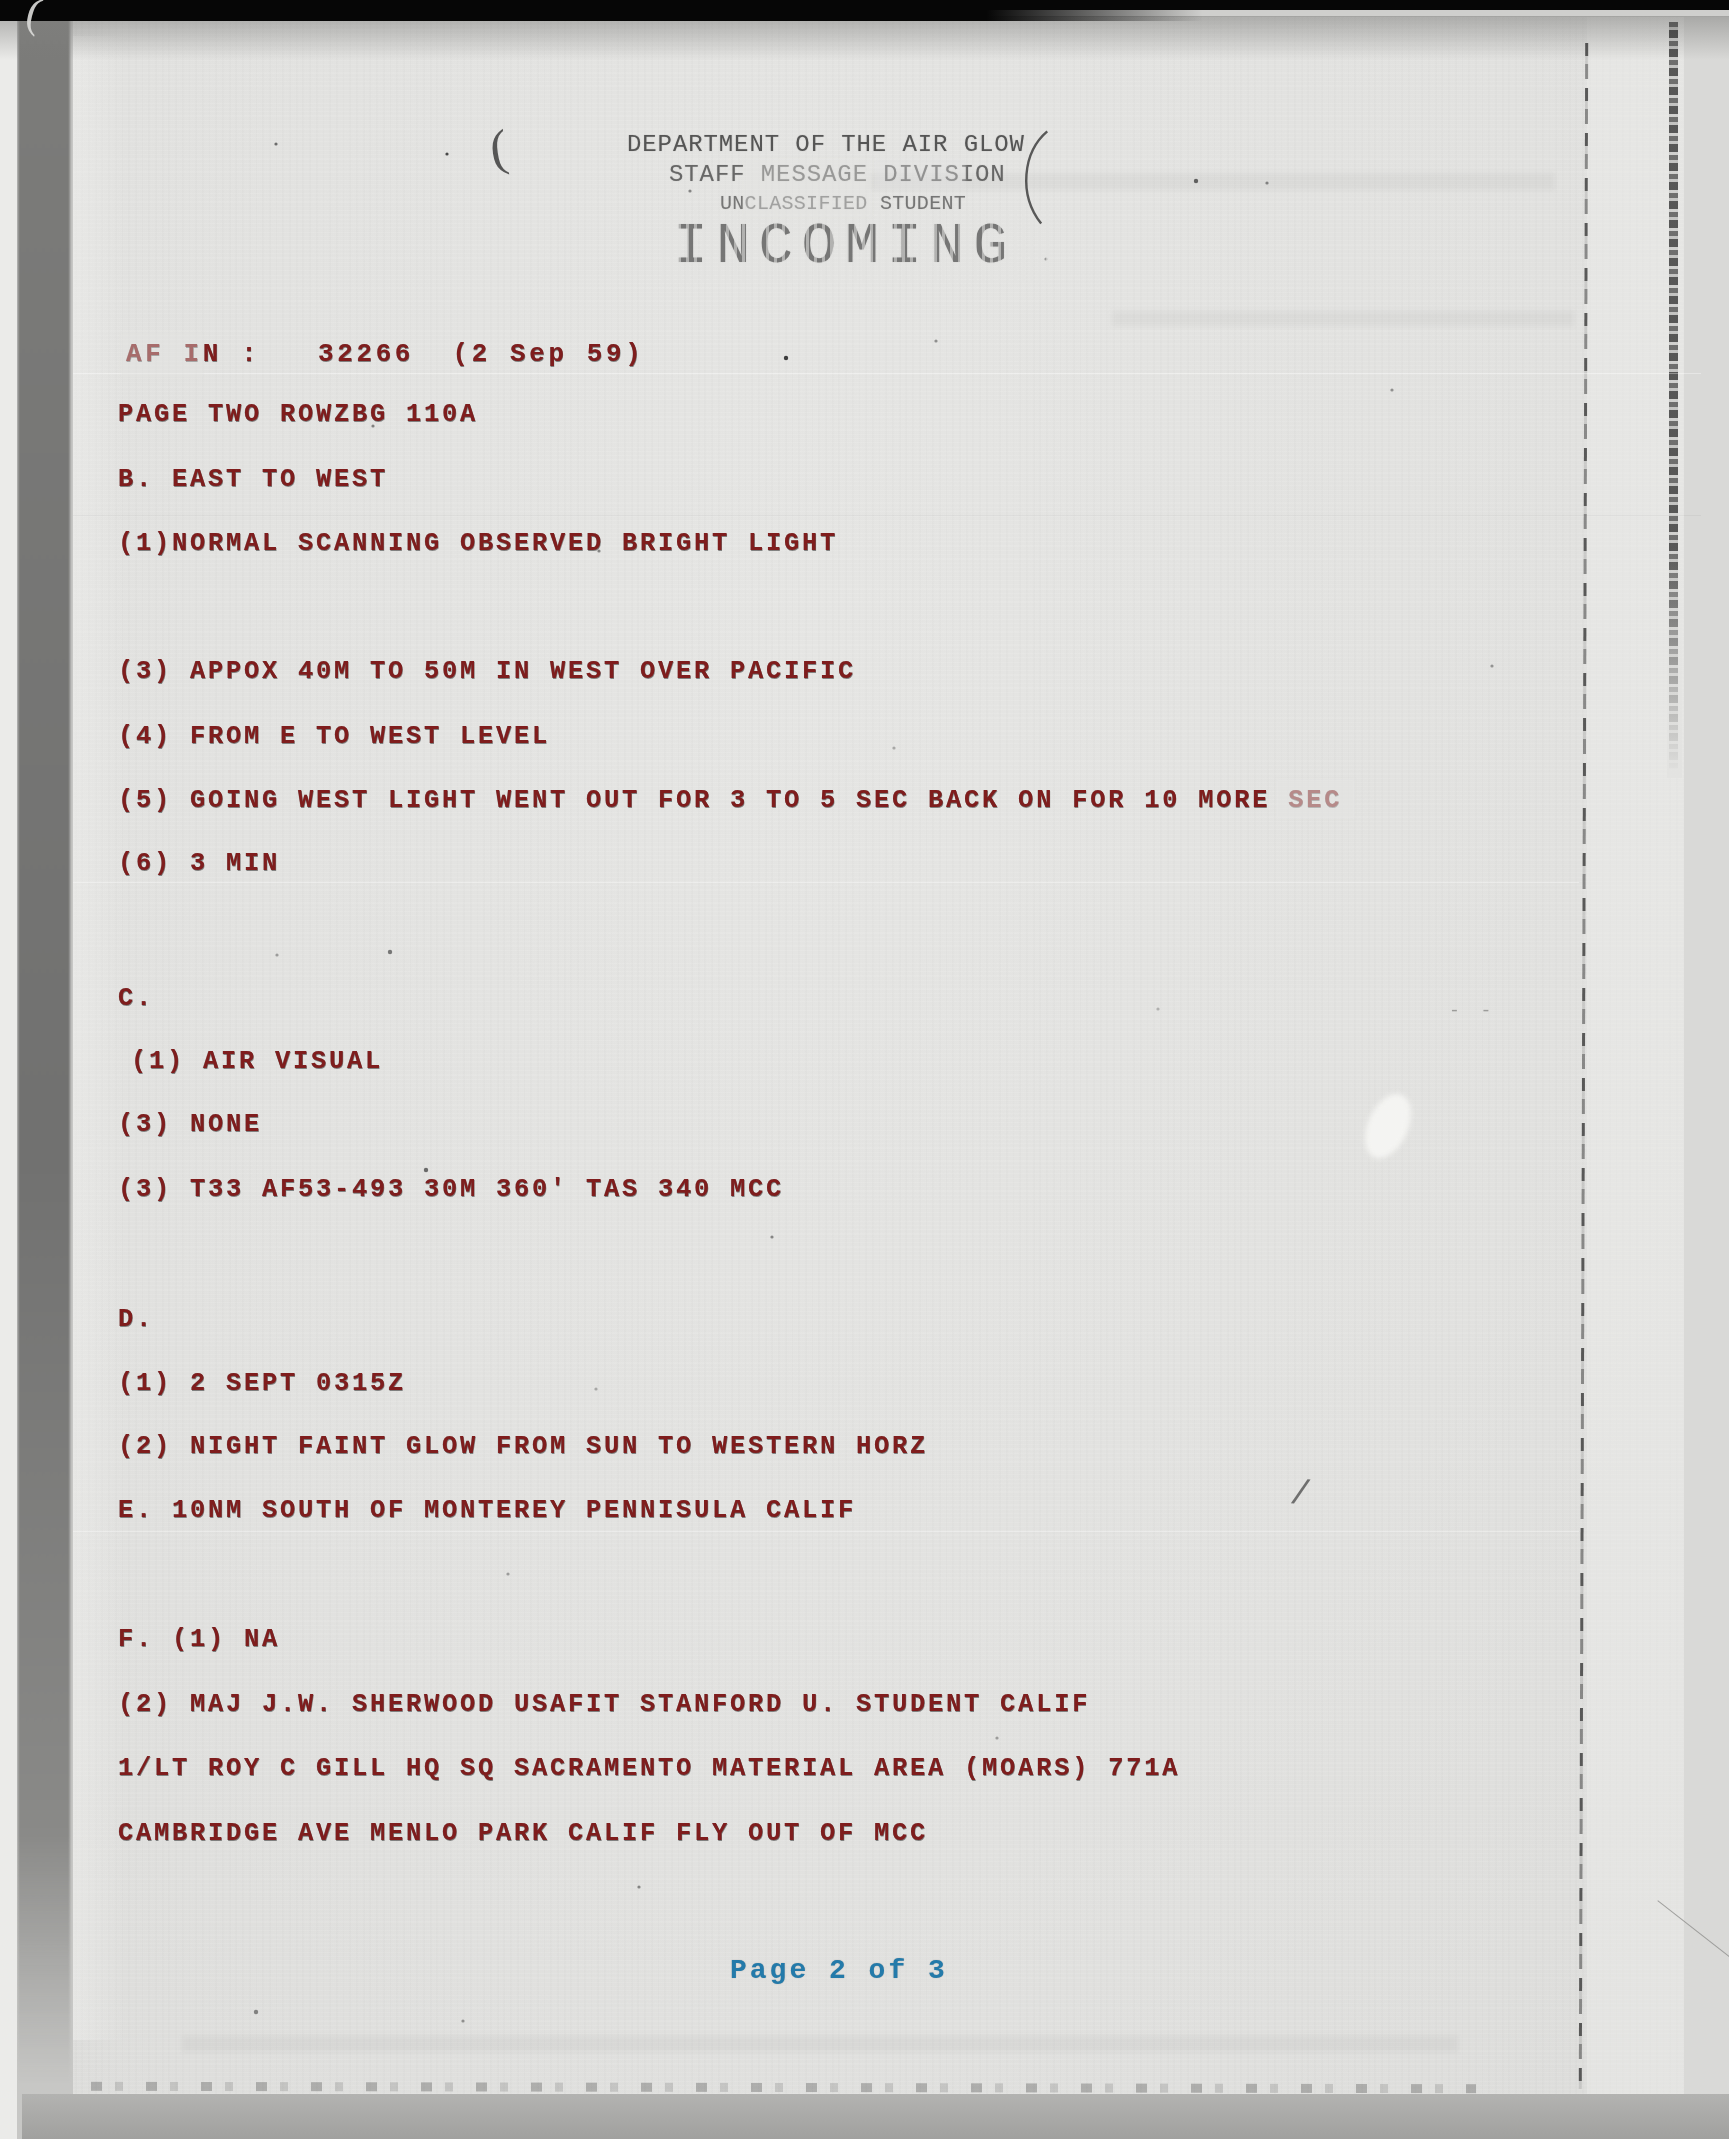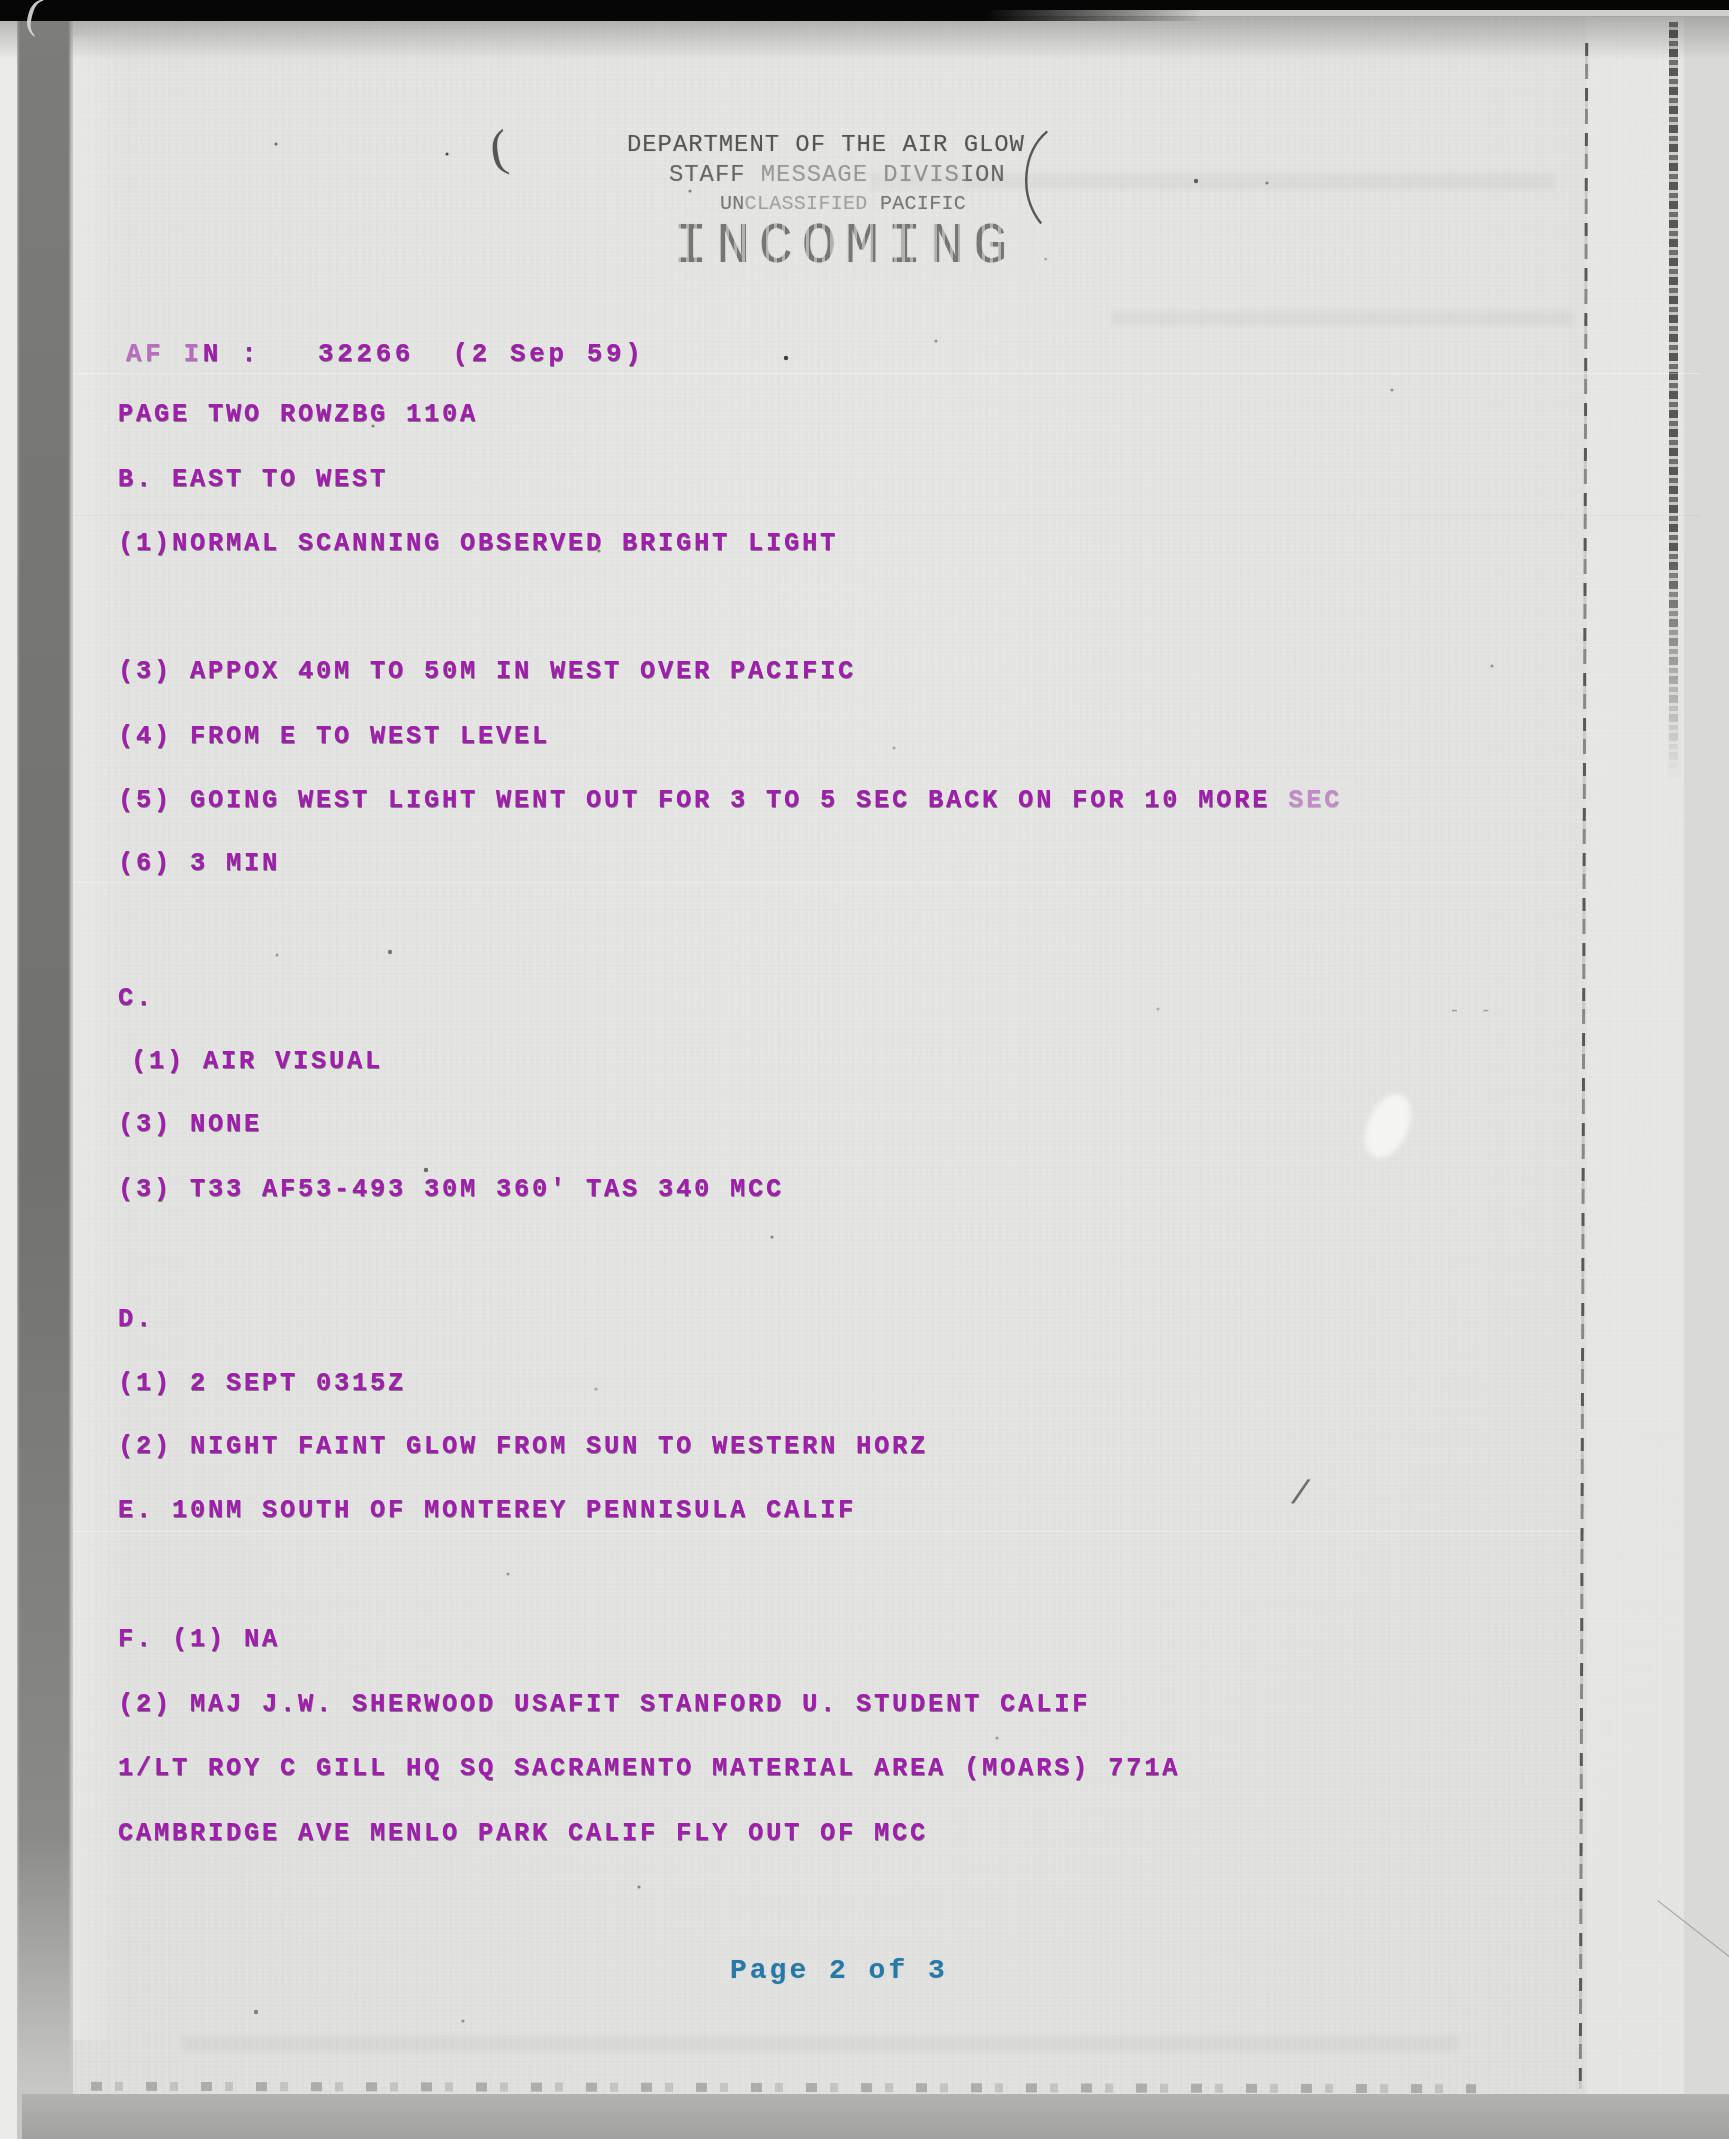--- a/index.html
+++ b/index.html
@@ -78,21 +78,21 @@
       background:rgba(227,227,225,.35);filter:blur(1.8px);}
   .curve-mark{position:absolute;left:1013px;top:129px;}
   .paren-left{position:absolute;left:490px;top:119px;font-size:51px;color:#333;opacity:.8;
       transform:rotate(-8deg);font-family:"Liberation Serif",serif;}
   .paren-white{position:absolute;left:27px;top:-12px;font-size:43px;color:#dcdcda;opacity:.9;
       transform:rotate(14deg);font-family:"Liberation Serif",serif;}
   .slash-mark{position:absolute;left:1290px;top:1475px;font-size:35px;color:#3f3f3f;opacity:.7;
       transform:rotate(6deg);}
   
   .tl{position:absolute;left:118px;white-space:pre;font-size:25.5px;font-weight:bold;
-      letter-spacing:2.7px;color:#a21caf;
+      letter-spacing:2.7px;color:#7f1d1d;
       text-shadow:0.4px 0.5px 0.4px rgba(30,30,30,.5), -0.2px -0.1px 0.5px rgba(30,30,30,.3);}
   .l-af{left:126px;top:339px;font-size:26px;letter-spacing:3.6px;}
   .l-page{top:400px;}  .l-bh{top:465px;}
   .l-b1{top:529px;}  .l-b2{top:593px;}  .l-b3{top:657px;}
   .l-b4{top:722px;} .l-b5{top:786px;} .l-b6{top:849px;}
   .l-ch{top:984px;} .l-c1{top:1047px;margin-left:13px;} .l-c2{top:1110px;} .l-c3{top:1175px;}
   .l-dh{top:1305px;} .l-d1{top:1369px;} .l-d2{top:1432px;}
   .l-e{top:1496px;}
   .l-fh{top:1625px;} .l-f2{top:1690px;} .l-f2a{top:1754px;} .l-f2b{top:1819px;}
   .l-footer{left:730px;top:1955px;font-size:28px;letter-spacing:3px;font-weight:bold;
@@ -131,21 +131,21 @@
   <div class="ghost" style="left:1112px;top:311px;width:462px;height:14.6px;"></div>
   <div class="ghost" style="left:182px;top:2036px;width:1276px;height:16px;"></div>
   <div class="smudge-bottom"></div>
   <div class="white-crease"></div>
   <div class="scratch"></div>
   <div class="specks"></div>
   <div class="tiny-dashes">- -</div>
 
   <div class="stamp st-dept">DEPARTMENT OF THE AIR GLOW</div>
   <div class="stamp st-div">STAFF MESSAGE DIVISION</div>
-  <div class="stamp st-class">UNCLASSIFIED PACIFIC</div>
+  <div class="stamp st-class">UNCLASSIFIED STUDENT</div>
   <div class="stamp st-inc">INCOMING</div>
   <div class="stamp-fade-streaks"></div>
   <div class="stamp-fade-patch1"></div>
   <div class="stamp-fade-patch2"></div>
   <div class="paren-left">(</div>
   <div class="curve-mark">
     <svg width="43" height="97" viewBox="0 0 70 160">
       <path d="M56,4 C16,38 8,108 46,156" stroke="#2a2a2a" stroke-width="4" fill="none" opacity="0.75"></path>
     </svg>
   </div>

